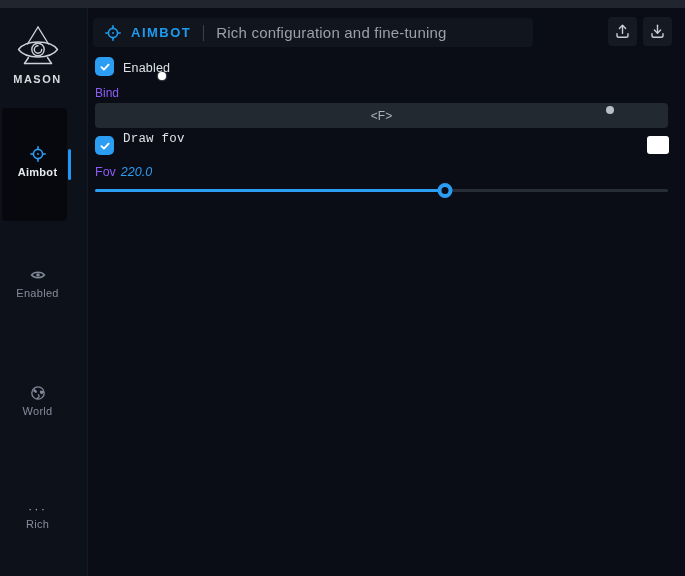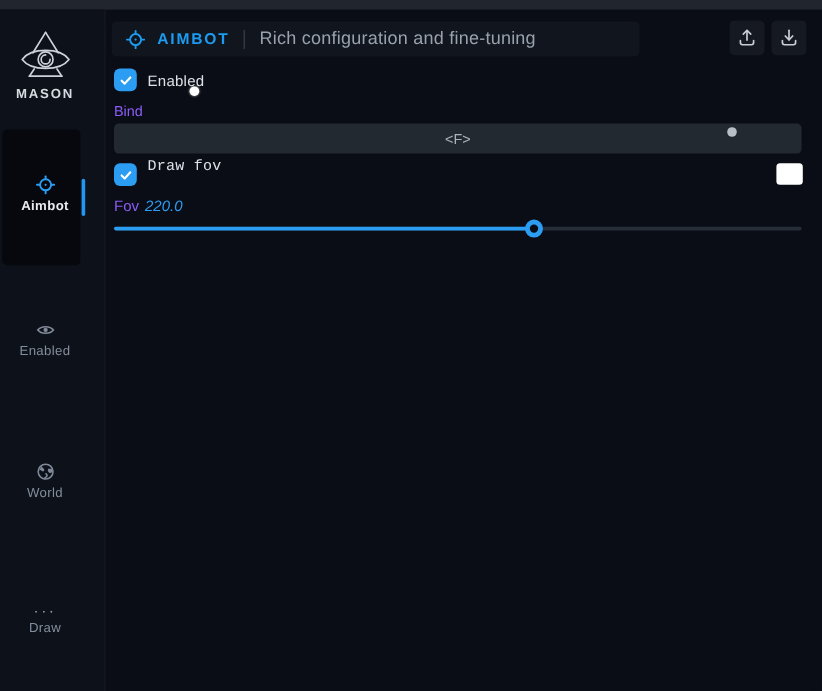--- a/index.html
+++ b/index.html
@@ -145,21 +145,21 @@
           <path d="M5.2 2.6 C4 4.2 6 4.8 6.8 6.2 C7.6 7.6 5.4 8.4 4.6 7.2 C3.8 6 2.2 6.6 1.9 8.2" fill="currentColor" stroke="none"></path>
           <path d="M10.5 5.4 C11.8 5.9 13.4 5.2 13.9 6.8 C14.3 8.2 12.2 9.6 11 8.9 C9.8 8.2 9.4 6.4 10.5 5.4 Z" fill="currentColor" stroke="none"></path>
           <path d="M7 13.9 C7.4 12.4 9.6 12.6 9.2 11 L8.4 9.8"></path>
         </svg>
       </span>
       <span class="nav-label">World</span>
     </div>
 
     <div class="nav-item nav-dim nav-misc">
       <span class="dots-icon">···</span>
-      <span class="nav-label">Draw</span>
+      <span class="nav-label">Rich</span>
     </div>
   </div>
 
   <div class="header-bar">
     <span class="header-crosshair">
       <svg width="16" height="16" viewBox="0 0 16 16" fill="none" stroke="currentColor" stroke-width="1.6" stroke-linecap="round">
         <circle cx="8" cy="8" r="4.6"></circle>
         <line x1="8" y1="0.8" x2="8" y2="3"></line>
           <line x1="8" y1="13" x2="8" y2="15.2"></line>
         <line x1="0.8" y1="8" x2="3" y2="8"></line>

